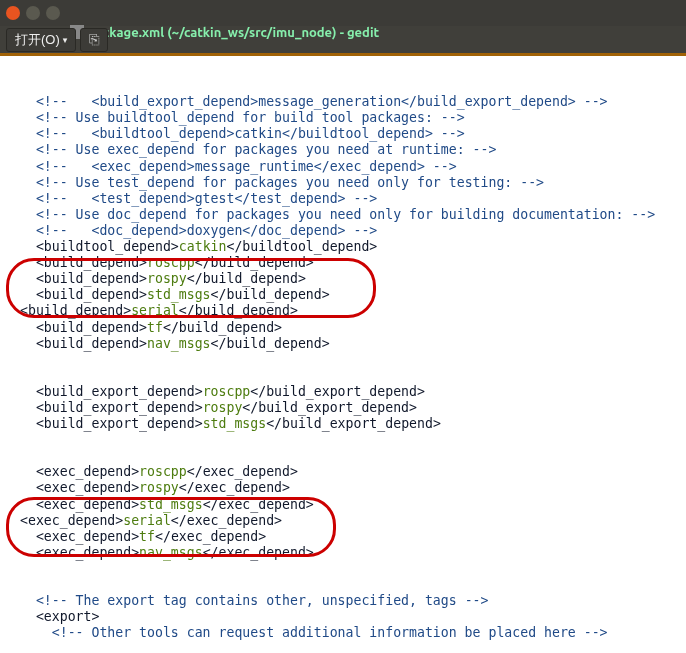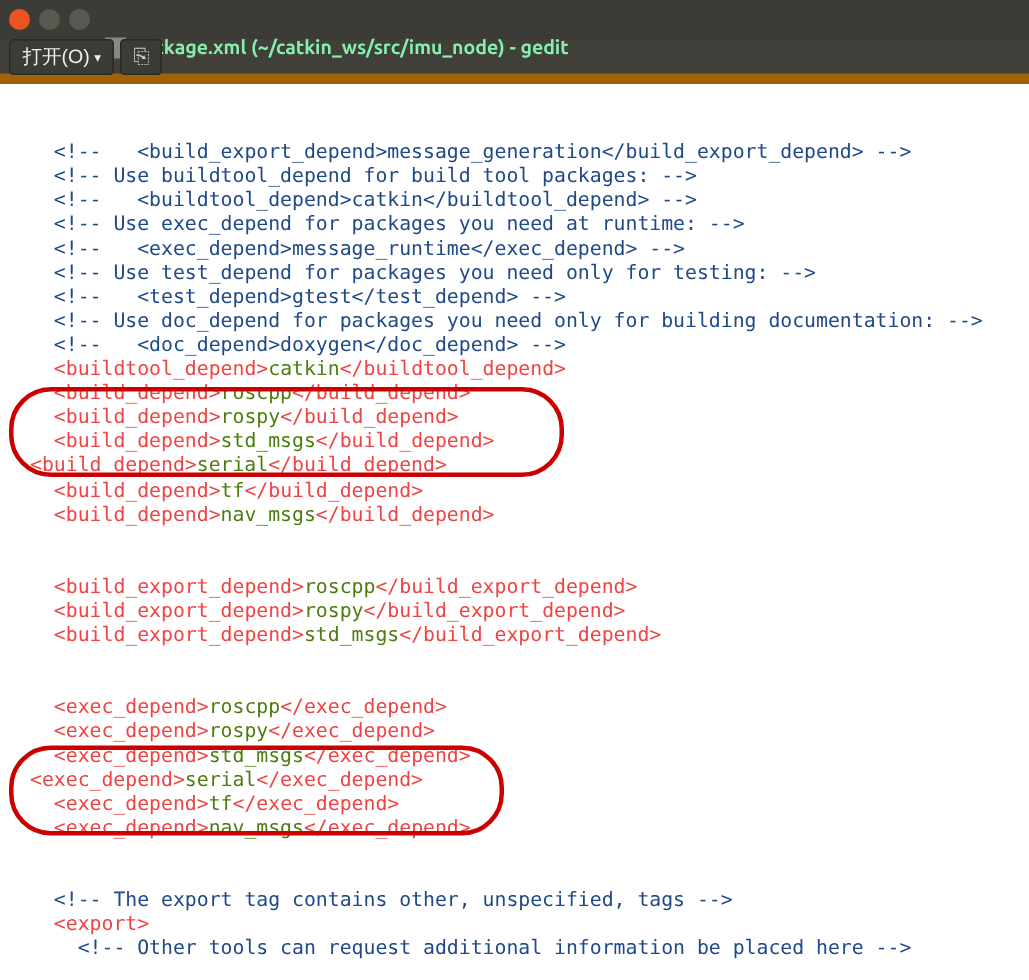--- a/index.html
+++ b/index.html
@@ -36,21 +36,21 @@
   .title-text .gedit-icon {
     width:14px; height:14px; background:#888; display:inline-block;
   }
   .toolbar {
     background: #403f3a;
     height: 30px;
     display: flex;
     align-items: center;
     padding: 0 6px;
     gap: 4px;
-    border-bottom: 7px solid #a16207;
+    border-bottom: 3px solid #a16207;
   }
   .open-btn {
     background: #3c3b37;
     color: #eee;
     border: 1px solid #2a2925;
     border-radius: 3px;
     height: 24px;
     padding: 0 8px;
     font-size: 13px;
     display:flex;
@@ -73,21 +73,21 @@
     position: relative;
     padding: 6px 10px 6px 20px;
     font-family: "DejaVu Sans Mono", "Consolas", monospace;
     font-size: 13.2px;
     line-height: 16.1px;
     white-space: pre;
     color: #000;
     background:#fff;
   }
   .c-comment { color: #204a87; }
-  .c-tag     { color: #ef4444; }
+  .c-tag     { color: #0f172a; }
   .c-text    { color: #4d7c0f; }
   .annot {
     position: absolute;
     border: 3px solid #cc0000;
     border-radius: 28px;
     pointer-events: none;
   }
   .annot1 { left: 6px; top: 202px; width: 370px; height: 60px; }
   .annot2 { left: 6px; top: 441px; width: 330px; height: 60px; }
 </style>

